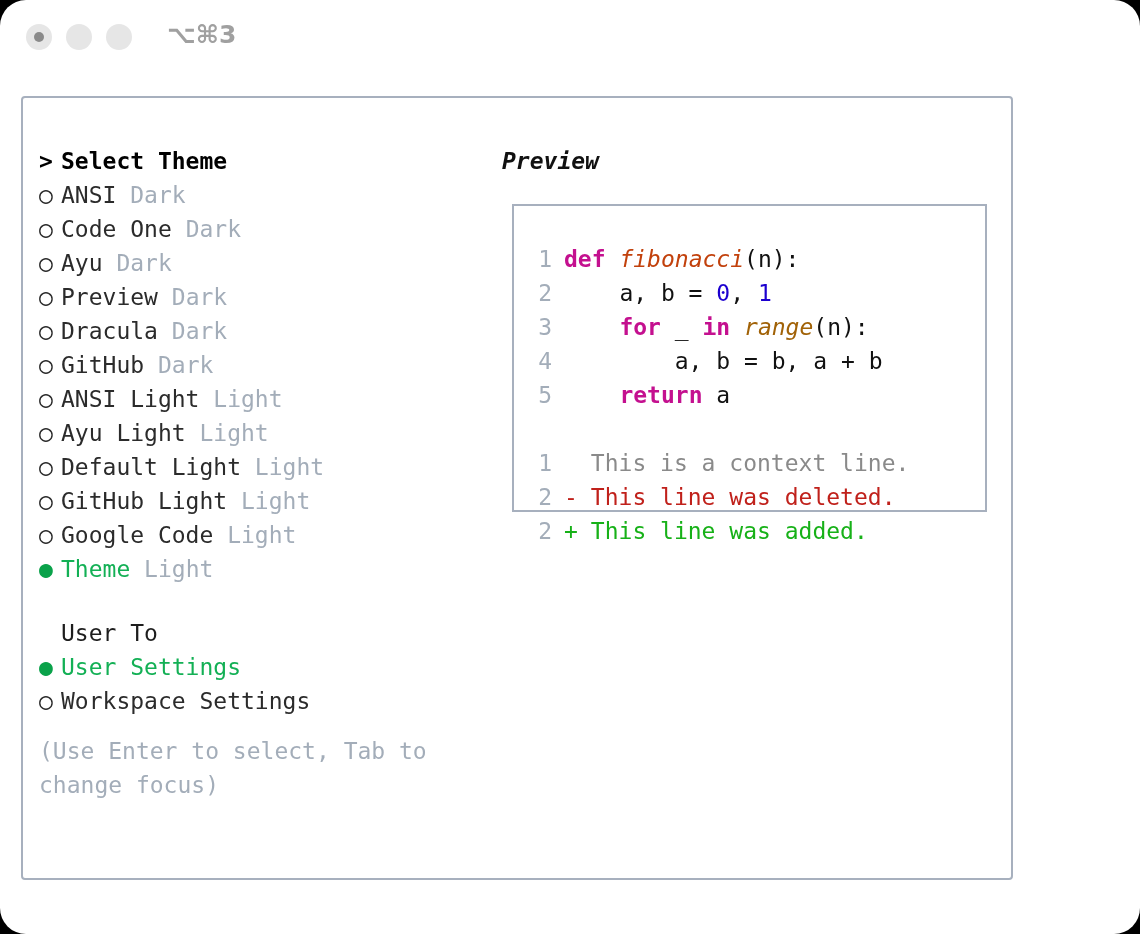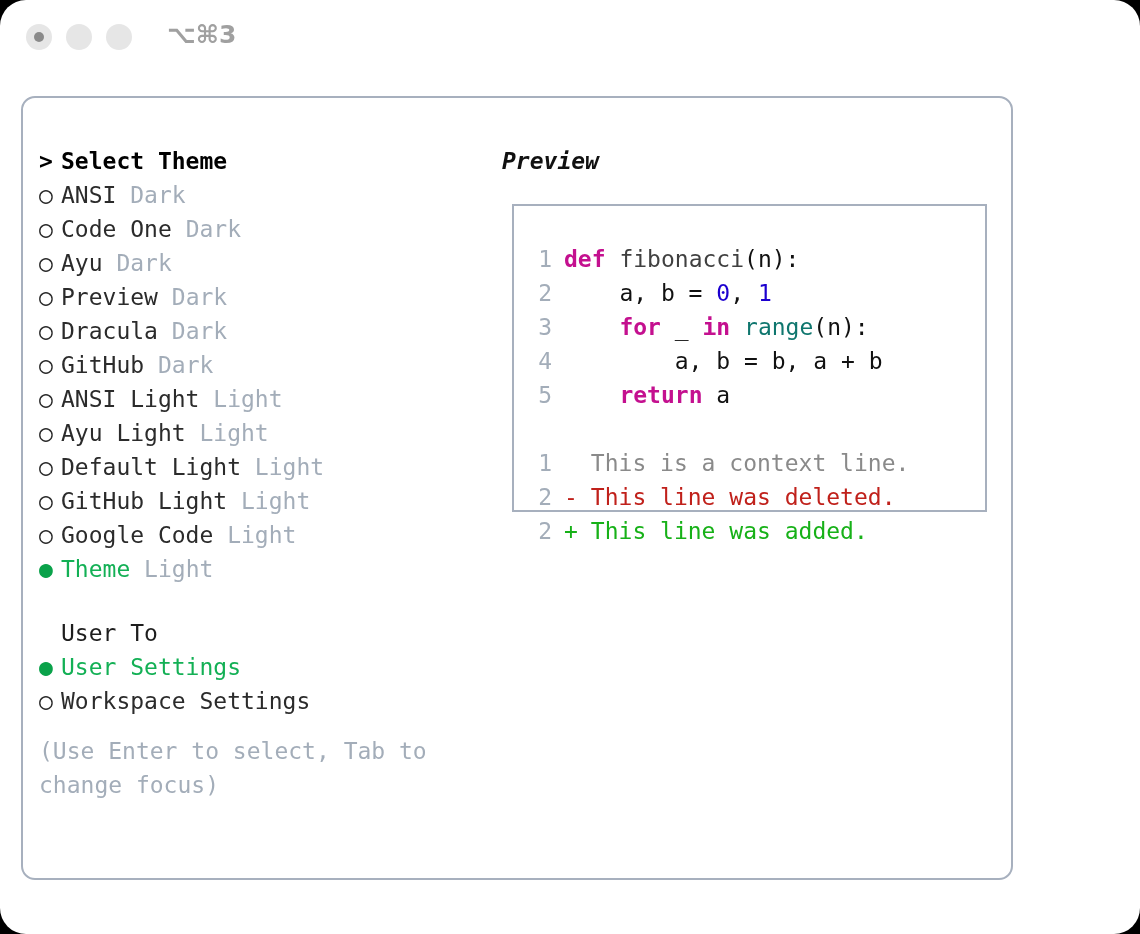--- a/index.html
+++ b/index.html
@@ -62,21 +62,21 @@
   }
 
   
   #panel {
     position: absolute;
     left: 21px;
     top: 96px;
     width: 992px;
     height: 784px;
     border: 2px solid #a7b0be;
-    border-radius: 14px;
+    border-radius: 4px;
     box-sizing: border-box;
     background: #ffffff;
   }
 
   
   #left-col {
     position: absolute;
     left: 16px;
     top: 46px;
     width: 430px;
@@ -147,22 +147,22 @@
   }
   .cline { height: 34px; }
   .ln {
     display: inline-block;
     width: 22px;
     text-align: right;
     color: #a3adb9;
     margin-right: 12px;
   }
   .kw  { color: #c4108f; font-weight: bold; }
-  .fn  { color: #404040; }
-  .bi  { color: #0f766e; }
+  .fn  { color: #c2410c; font-style: italic; }
+  .bi  { color: #a16207; font-style: italic; }
   .num { color: #1c00cf; }
   .pl  { color: #111111; }
   .blank { height: 34px; }
   .d-ctx { color: #8a8a8a; }
   .d-del { color: #c0211b; }
   .d-add { color: #17b118; }
   .sign { display: inline-block; width: 13px; }
 </style>
 </head>
 <body>

